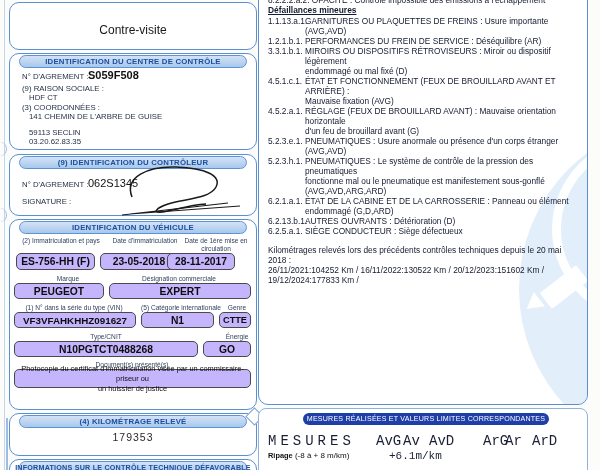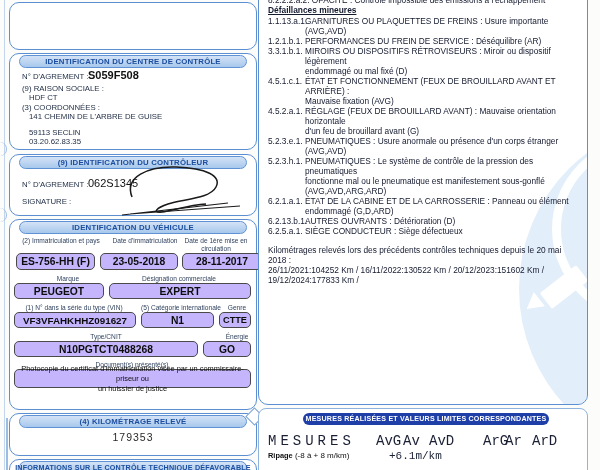--- a/index.html
+++ b/index.html
@@ -61,21 +61,21 @@
     transform:rotate(-38deg);}
 
   
   .mesbox{
     position:absolute;left:258px;top:408px;width:330px;height:70px;
     background:#fff;border:1.2px solid #8fb3dd;border-radius:8px 8px 0 0;box-sizing:border-box;
   }
   .mesbar{
     position:absolute;left:44px;top:4px;width:246px;height:12px;background:#1e3ea8;
     border-radius:6px;display:flex;align-items:center;justify-content:center;
-    color:#fff;font-size:7.1px;font-weight:bold;letter-spacing:.2px;white-space:nowrap;
+    color:#fff;font-size:7.1px;font-weight:normal;letter-spacing:.2px;white-space:nowrap;
   }
   .mono{font-family:"Liberation Mono","DejaVu Sans Mono",monospace;}
   .mescol{position:absolute;top:24px;font-size:14px;color:#1a1f33;}
   .ripage-label{position:absolute;left:9px;top:42px;font-size:8px;color:#111;white-space:nowrap;}
   .ripage-label b{font-size:7.4px;}
   .ripage-val{position:absolute;left:130px;top:41px;font-size:11px;color:#1a1f33;}
 
   
   .edge-line{position:absolute;left:4px;top:0;width:1px;height:470px;background:#c2d5ec;}
   .edge-line2{position:absolute;left:6px;top:418px;width:2px;height:52px;background:#9dbce2;}
@@ -88,20 +88,21 @@
 <body>
 
 <div class="page">
 
   <div class="edge-line"></div>
   <div class="edge-line2"></div>
   <div class="edge-stub" style="top:142px;"></div>
   <div class="edge-stub" style="top:208px;"></div>
 
   <div class="bbox" style="left:9px;top:2px;width:248px;height:48px;">
+    <div style="position:absolute;left:0;right:0;top:20px;text-align:center;font-size:12px;color:#181818;">Contre-visite</div>
   </div>
 
   <div class="bbox" style="left:9px;top:53px;width:248px;height:97px;">
     <div class="hdrbar">IDENTIFICATION DU CENTRE DE CONTRÔLE</div>
     <div style="position:absolute;left:12px;top:18px;font-size:7.8px;color:#1d2b42;">N° D'AGREMENT :</div>
     <div class="agval" style="position:absolute;left:78px;top:15px;">S059F508</div>
     <div class="smalltext" style="position:absolute;left:12px;top:30px;">(9) RAISON SOCIALE :</div>
     <div class="smalltext" style="position:absolute;left:19px;top:39px;">HDF CT</div>
     <div class="smalltext" style="position:absolute;left:12px;top:49px;">(3) COORDONNÉES :</div>
     <div class="smalltext" style="position:absolute;left:19px;top:58px;">141 CHEMIN DE L'ARBRE DE GUISE</div>
@@ -122,21 +123,21 @@
 
   <div class="bbox" style="left:9px;top:219px;width:248px;height:191px;">
     <div class="hdrbar">IDENTIFICATION DU VÉHICULE</div>
 
     <div class="lbl" style="left:6px;top:17px;width:90px;">(2) Immatriculation et pays</div>
     <div class="lbl" style="left:91px;top:17px;width:88px;">Date d'immatriculation</div>
     <div class="lbl" style="left:171px;top:17px;width:70px;">Date de 1ère mise en circulation</div>
 
     <div class="vbox" style="left:6px;top:33px;width:79px;height:17px;">ES-756-HH (F)</div>
     <div class="vbox" style="left:90px;top:33px;width:78px;height:17px;">23-05-2018</div>
-    <div class="vbox" style="left:172px;top:33px;width:80px;height:17px;">28-11-2017</div>
+    <div class="vbox" style="left:157px;top:33px;width:68px;height:17px;">28-11-2017</div>
 
     <div class="lbl" style="left:18px;top:55px;width:80px;">Marque</div>
     <div class="lbl" style="left:114px;top:55px;width:110px;">Désignation commerciale</div>
 
     <div class="vbox" style="left:4px;top:63px;width:90px;height:16px;">PEUGEOT</div>
     <div class="vbox" style="left:99px;top:63px;width:142px;height:16px;">EXPERT</div>
 
     <div class="lbl" style="left:4px;top:84px;width:120px;">(1) N° dans la série du type (VIN)</div>
     <div class="lbl" style="left:128px;top:84px;width:86px;">(5) Catégorie internationale</div>
     <div class="lbl" style="left:212px;top:84px;width:30px;">Genre</div>

